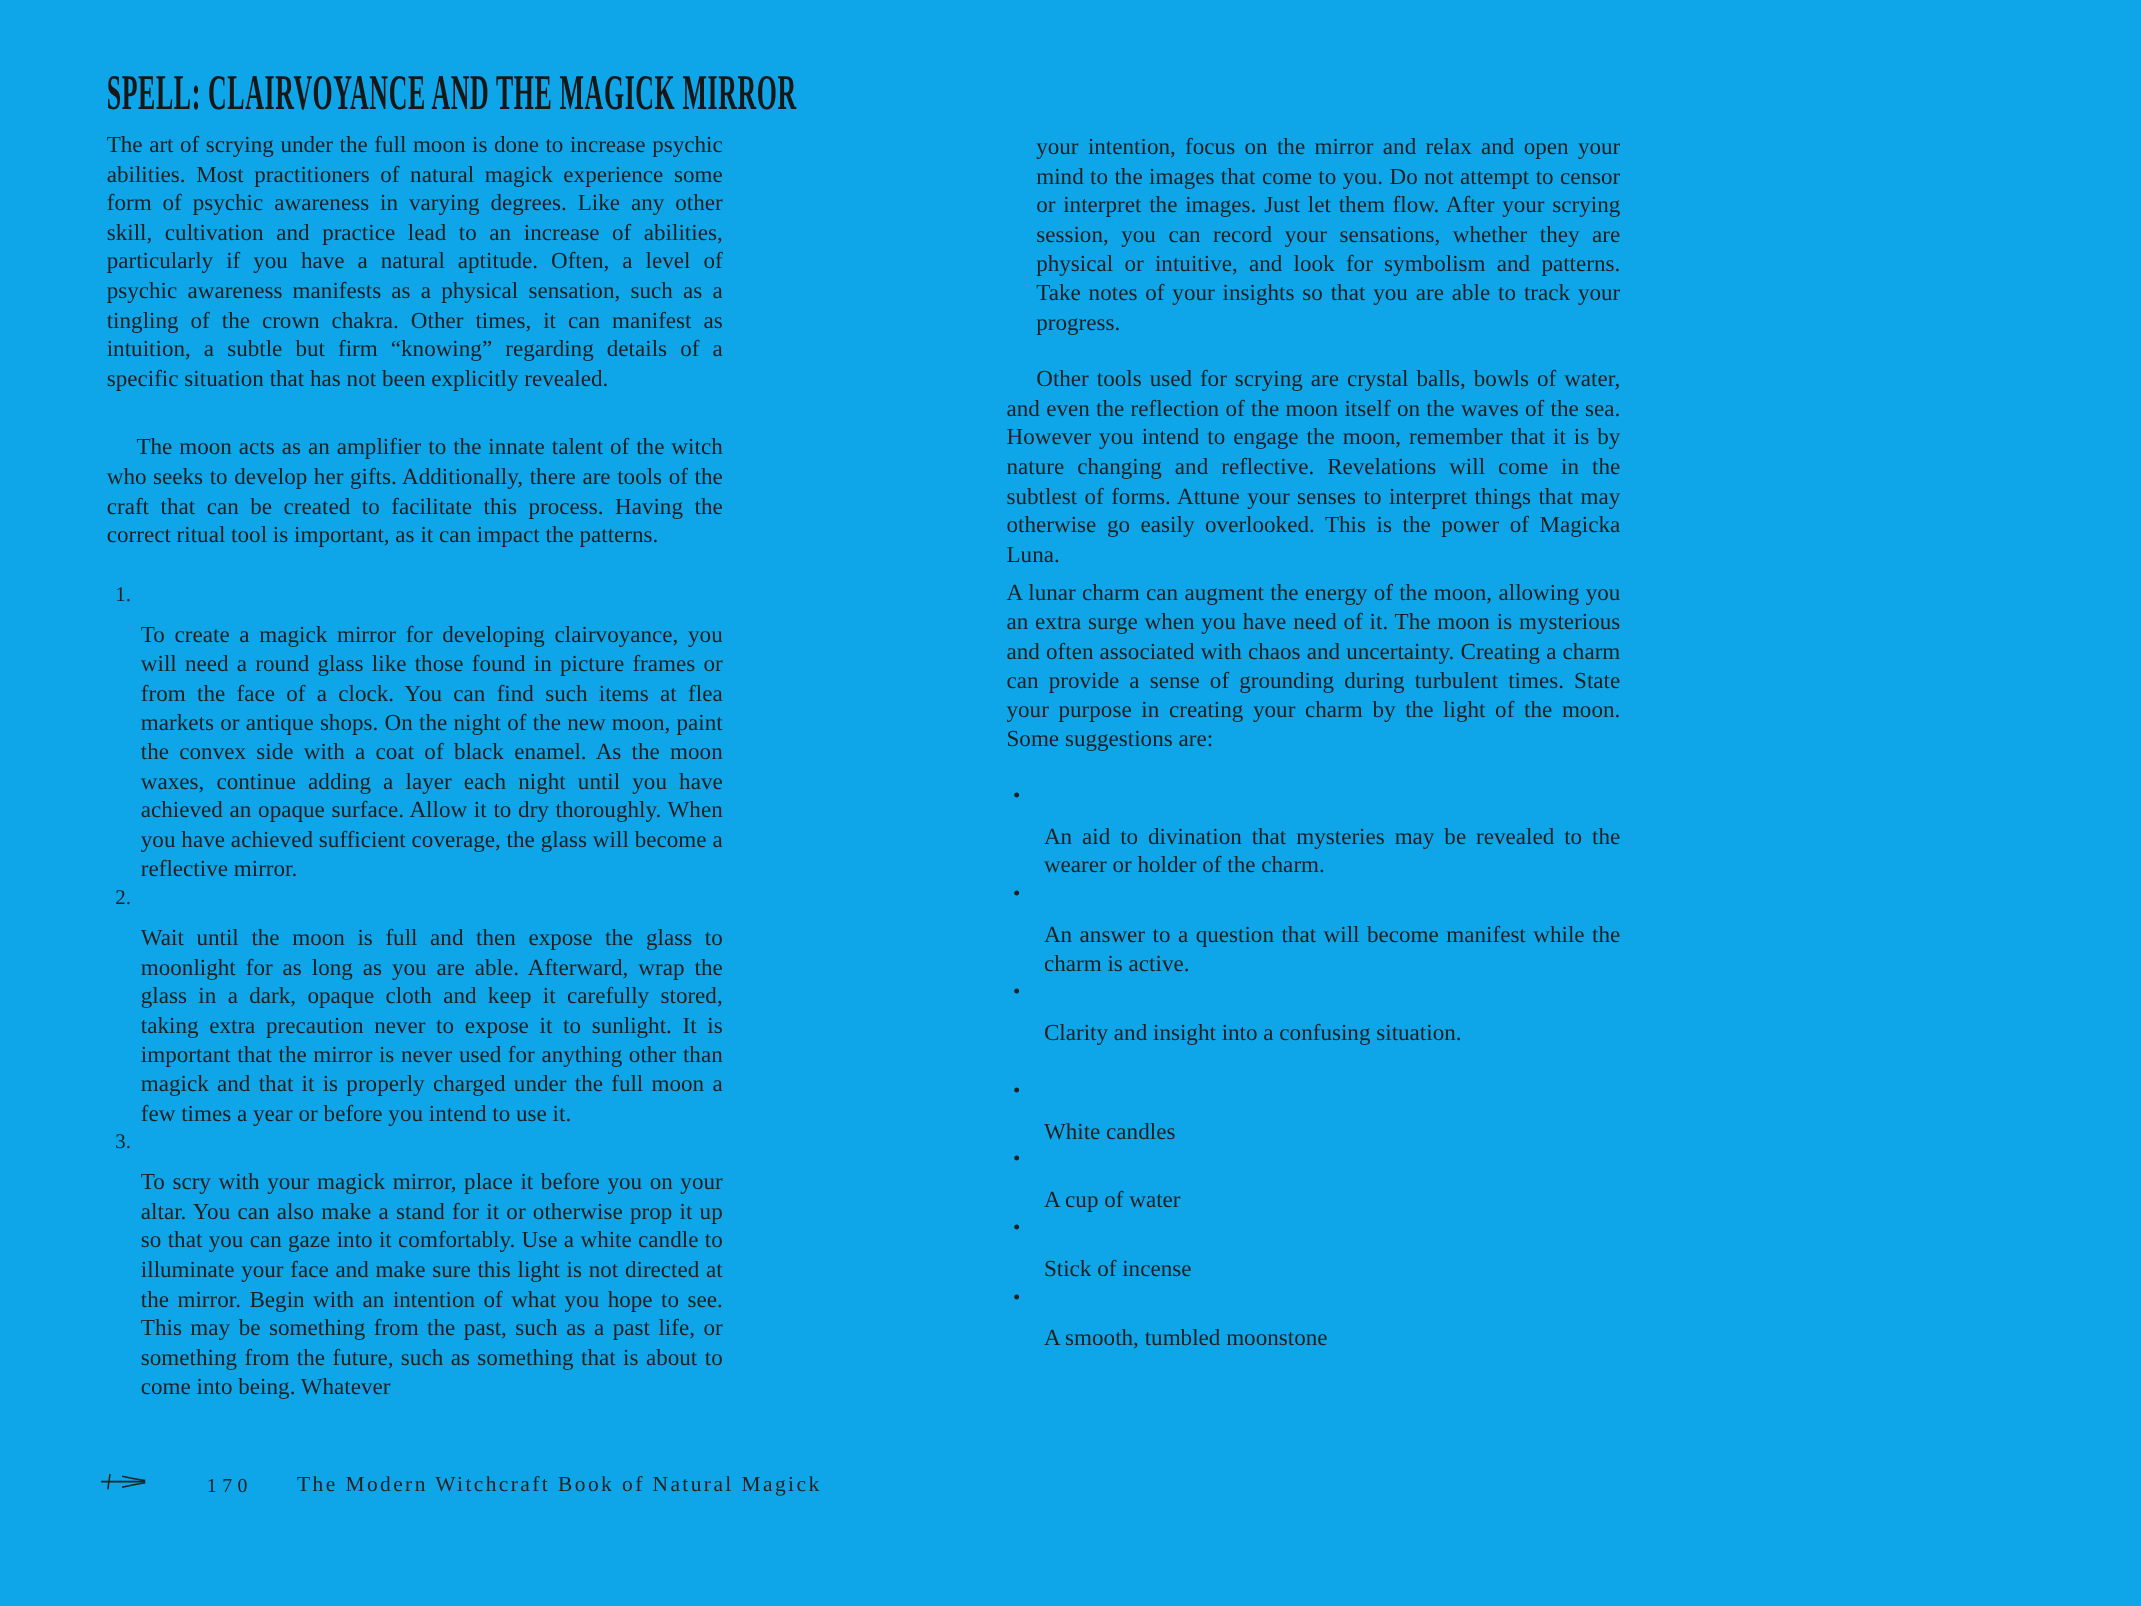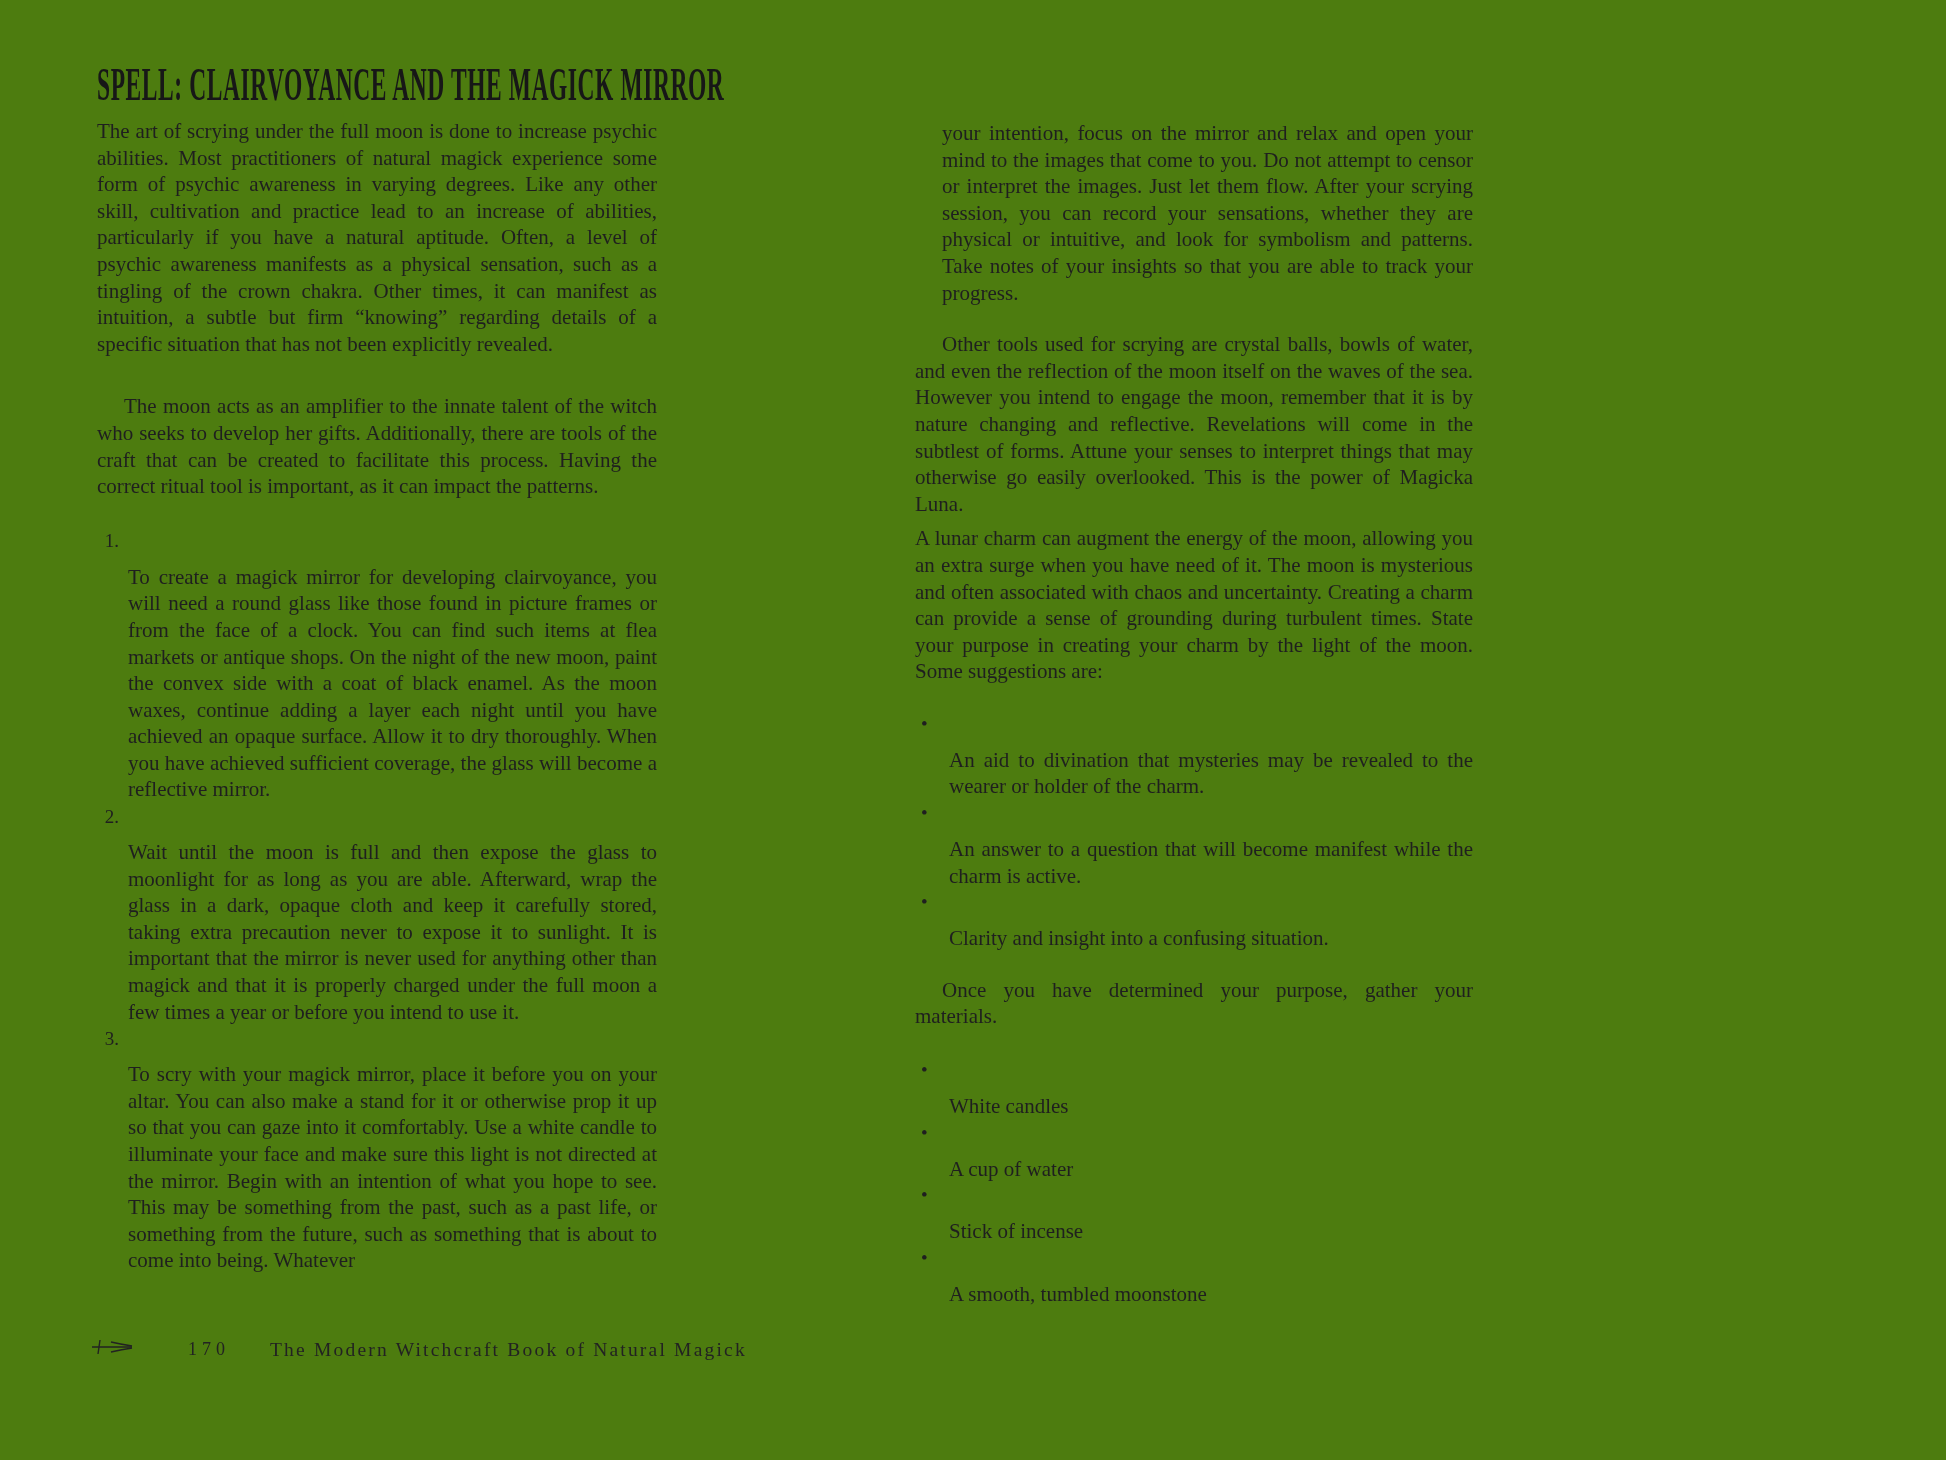--- a/index.html
+++ b/index.html
@@ -1,21 +1,21 @@
 <!DOCTYPE html>
 <html><head>
 <meta charset="utf-8">
 <style>
   * { margin: 0; padding: 0; box-sizing: border-box; }
   html, body { background: #ffffff; }
   .spread {
     position: relative;
     width: 1946px;
     height: 1460px;
-    background: #4d7c0f;
+    background: #0ea5e9;
     color: #1f1f1f;
     font-family: "Liberation Serif", serif;
   }
   .col-left  { left: 97px;  width: 560px; }
   .col-right { left: 915px; width: 558px; }
 
   .content-left  { position: absolute; top: 66px; width: 560px; }
   .content-right { position: absolute; top: 84px; width: 558px; }
 
   .display-heading {
@@ -150,21 +150,20 @@
       <div class="bullet-item">
         <span class="bullet">•</span>
         <div class="bullet-text body-text">An answer to a question that will become manifest while the charm is active.</div>
       </div>
       <div class="bullet-item">
         <span class="bullet">•</span>
         <div class="bullet-text body-text">Clarity and insight into a confusing situation.</div>
       </div>
     </div>
 
-    <p class="body-text single-indent">Once you have determined your purpose, gather your materials.</p>
 
 
     <div class="bullet-list materials">
       <div class="bullet-item">
         <span class="bullet">•</span>
         <div class="bullet-text body-text">White candles</div>
       </div>
       <div class="bullet-item">
         <span class="bullet">•</span>
         <div class="bullet-text body-text">A cup of water</div>

